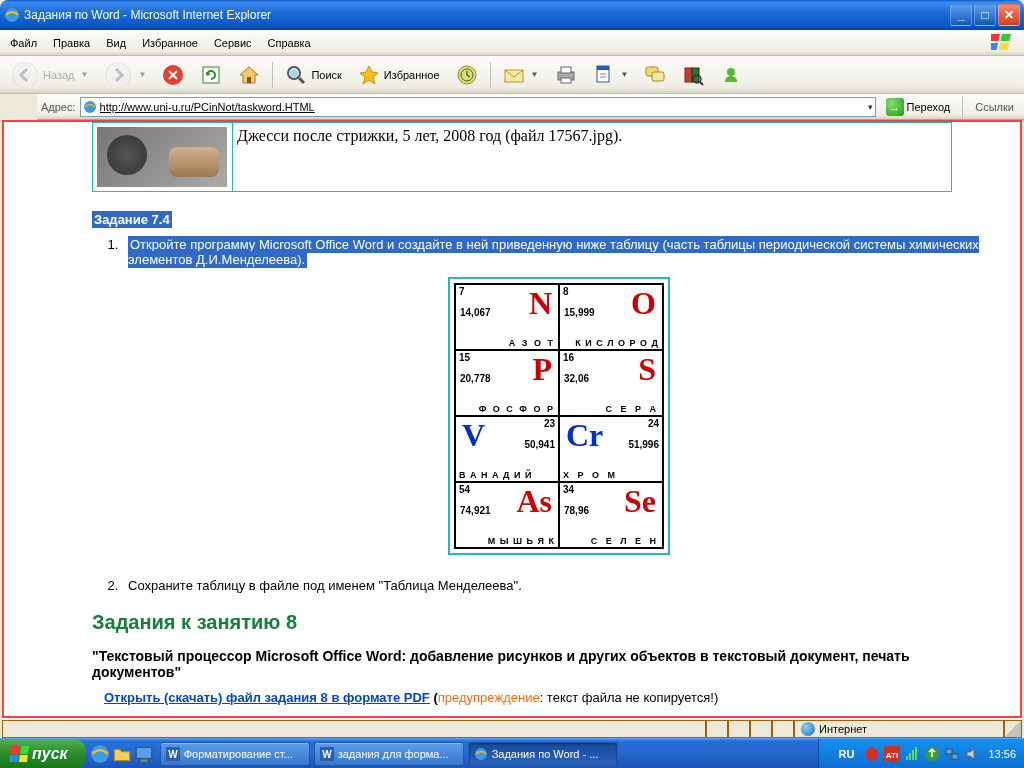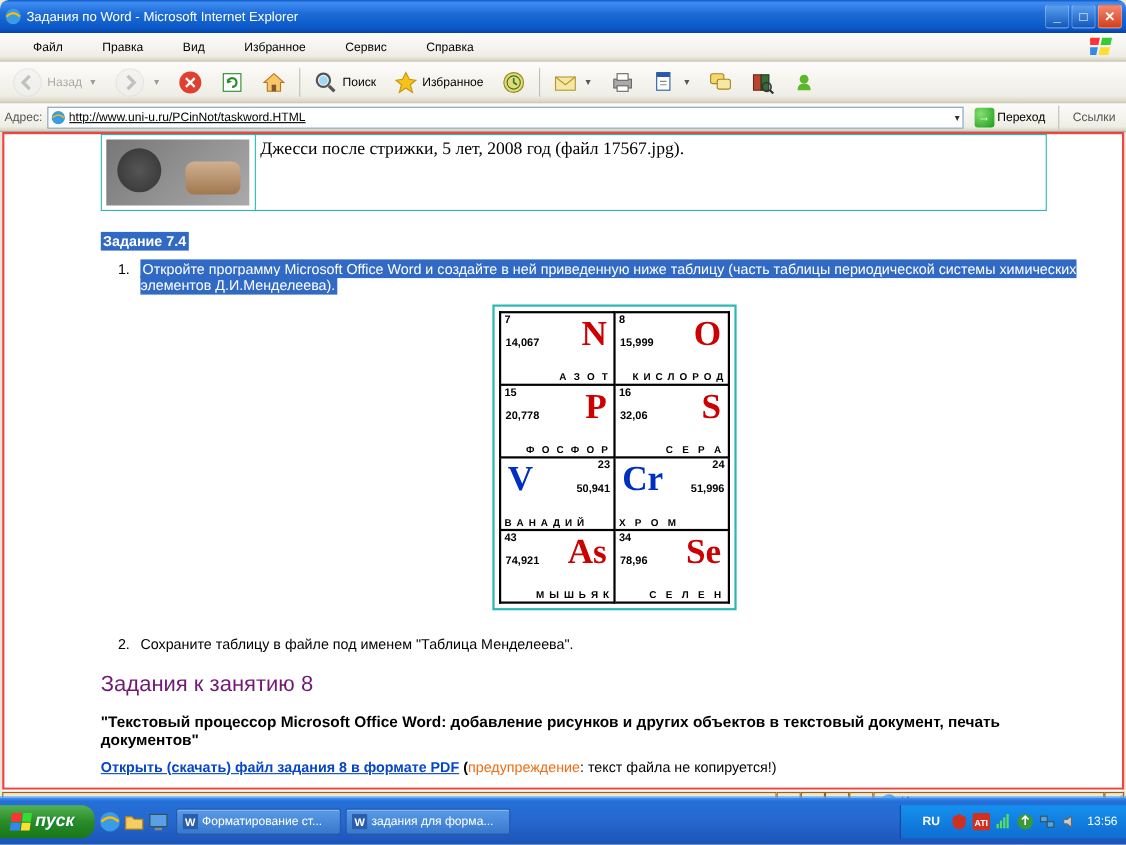--- a/index.html
+++ b/index.html
@@ -7,33 +7,33 @@
 
 .titlebar { height: 30px; background: linear-gradient(to bottom, #0a5bc4 0%, #3f8cf3 8%, #1e6dd6 40%, #0956c7 88%, #0642a1 100%); display: flex; align-items: center; padding: 0 4px; color: white; border-radius: 8px 8px 0 0; }
 .titlebar .ie-icon { width: 16px; height: 16px; margin-right: 4px; }
 .titlebar .title { font-size: 12px; flex: 1; }
 .win-btns { display: flex; gap: 2px; }
 .win-btn { width: 22px; height: 22px; border-radius: 3px; border: 1px solid #fff4; display: flex; align-items: center; justify-content: center; font-weight: bold; color: white; font-size: 12px; }
 .min-btn, .max-btn { background: linear-gradient(to bottom, #5aa0f2, #1258bb); }
 .close-btn { background: linear-gradient(to bottom, #f48770, #d0401c); }
 
 .menubar { height: 26px; background: linear-gradient(to bottom, #fdfcfa, #eeede5 85%, #d8d2bd); display: flex; align-items: center; padding: 0 2px; border-bottom: 1px solid #c0c0b0; position: relative; }
-.menu-item { padding: 3px 8px; cursor: default; margin-left: 20px; }
+.menu-item { padding: 3px 8px; cursor: default; }
 .flag { position: absolute; right: 4px; top: 2px; width: 36px; height: 22px; display:flex; align-items:center; justify-content:center; }
 .flag svg { width: 22px; height: 18px; }
 
 .toolbar { height: 38px; background: linear-gradient(to bottom, #fdfcfa, #eeede5 85%, #d8d2bd); display: flex; align-items: center; padding: 0 4px; gap: 2px; border-bottom: 1px solid #c0c0b0; }
 .tb-btn { height: 30px; padding: 0 6px; display: flex; align-items: center; gap: 4px; border-radius: 3px; border: 1px solid transparent; cursor: default; }
 .tb-ico { width: 22px; height: 22px; display: flex; align-items: center; justify-content: center; }
 .tb-ico.big { width: 28px; height: 28px; }
 .tb-sep { width: 1px; height: 26px; background: #c0c0b0; margin: 0 3px; }
 .tb-drop { font-size: 8px; color: #555; margin-left: 2px; }
 .disabled { opacity: 0.55; }
 
-.addrbar { height: 26px; background: linear-gradient(to bottom, #fdfcfa, #eeede5 85%, #d8d2bd); display: flex; align-items: center; padding: 0 4px; gap: 4px; border-bottom: 1px solid #a8a8a0; }
+.addrbar { height: 26px; background: linear-gradient(to bottom, #fdfcfa, #eeede5 85%, #d8d2bd); display: flex; align-items: center; padding: 0 4px; gap: 4px; border-bottom: 1px solid #a8a8a0; margin-left: 37px; }
 .addr-label { color: #555; }
 .addr-input-wrap { flex: 1; height: 20px; background: white; border: 1px solid #7f9db9; display: flex; align-items: center; padding: 0 2px; gap: 3px; }
 .addr-input { flex: 1; border: none; outline: none; font-size: 11px; height: 16px; text-decoration: underline; }
 .addr-ie { width: 14px; height: 14px; }
 .go-btn { display: flex; align-items: center; gap: 3px; padding: 0 6px; height: 22px; }
 .go-ico { width: 18px; height: 18px; background: radial-gradient(circle at 30% 30%, #84e06f, #1a9c1a); border-radius: 3px; display:flex;align-items:center;justify-content:center;color:white;font-size:11px; }
 
 .content-wrap { position: absolute; top: 120px; bottom: 50px; left: 2px; right: 2px; background: white; border: 2px solid #ef4444; display: flex; }
 .page { flex: 1; overflow-y: scroll; overflow-x: hidden; padding: 0; }
 .inner { padding-left: 88px; padding-right: 30px; }
@@ -61,38 +61,38 @@
 .cell.right.blue .sym { color: #0030c0; }
 .cell .mass { position: absolute; top: 22px; font-size: 10px; font-weight:bold; }
 .cell.left .mass { left: 4px; }
 .cell.right .mass { right: 3px; }
 .cell .name { position: absolute; bottom: 1px; font-size: 9px; letter-spacing: 3px; font-weight:bold; font-family:Arial; }
 .cell.left .name { right: 3px; }
 .cell.right .name { left: 3px; }
 
 .center-wrap { text-align: center; }
 
-.h2-blue { color: #701a75; font-family: Arial; font-size: 20px; font-weight: normal; margin: 18px 0 14px; }
+.h2-blue { color: #15803d; font-family: Arial; font-size: 20px; font-weight: bold; margin: 18px 0 14px; }
 .subhead { font-family: Arial; font-size: 14px; font-weight: bold; margin: 10px 0; }
-.link-line { font-family: Arial; font-size: 13px; font-weight: bold; color: #0645c8; margin: 8px 0; }
+.link-line { font-family: Arial; font-size: 13px; font-weight: bold; color: #0645c8; margin: 8px 12px; }
 .link-line .warn { color: #ef6e13; font-weight: normal; }
 .link-line .warn-tail { color: #000; font-weight: normal; }
 
 ::-webkit-scrollbar { width: 17px; }
 ::-webkit-scrollbar-track { background: #f1efe2; border-left:1px solid #d8d4c8; }
 ::-webkit-scrollbar-thumb { background: linear-gradient(to right,#e4e1d2,#c8c5b5); border:1px solid #b0ad9d; border-radius:2px; }
 ::-webkit-scrollbar-button { background: linear-gradient(to right,#e4e1d2,#c8c5b5); height:17px; border:1px solid #b0ad9d; }
 
 .statusbar { position: absolute; bottom: 30px; left: 2px; right: 2px; height: 20px; background: #ece9d8; display: flex; align-items: center; font-size: 11px; border-top: 1px solid #fff; }
 .status-cell { height: 18px; border: 1px solid #a16207; background: #ece9d8; padding: 0 6px; display: flex; align-items: center; gap: 4px; }
 .status-cell.flex { flex: 1; }
 .status-cell.small { width: 22px; }
 .globe { width: 14px; height: 14px; background: radial-gradient(circle at 35% 35%, #8dcff5, #1a6db8); border-radius: 50%; }
 
-.taskbar { position: absolute; bottom: 0; left: 0; right: 0; height: 44px; background: linear-gradient(to bottom, #3f93f5 0%, #2470d8 8%, #2667cf 50%, #1a54b8 100%); display: flex; align-items: center; border-top: 1px solid #5aa2f2; }
+.taskbar { position: absolute; bottom: 0; left: 0; right: 0; height: 30px; background: linear-gradient(to bottom, #3f93f5 0%, #2470d8 8%, #2667cf 50%, #1a54b8 100%); display: flex; align-items: center; border-top: 1px solid #5aa2f2; }
 .start { height: 30px; padding: 0 18px 0 10px; background: linear-gradient(to bottom, #53b153 0%, #2a8b2a 50%, #177717 100%); color: white; font-size: 16px; font-weight: bold; font-style: italic; display: flex; align-items: center; gap: 4px; border-radius: 0 12px 12px 0; text-shadow: 1px 1px 1px #083; font-family: 'Franklin Gothic Medium', Arial; }
 .start-flag { width: 18px; height: 16px; display:grid; grid-template-columns:1fr 1fr; grid-template-rows:1fr 1fr; gap:1px; transform:skewX(-8deg); }
 .start-flag span:nth-child(1){background:#f33;} .start-flag span:nth-child(2){background:#3d3;} .start-flag span:nth-child(3){background:#38e;} .start-flag span:nth-child(4){background:#fd3;}
 .ql { display: flex; gap: 2px; padding: 0 4px; align-items: center; }
 .ql-ico { width: 20px; height: 20px; border-radius: 2px; display:flex;align-items:center;justify-content:center; }
 .task-btn { height: 24px; flex: 0 0 150px; background: linear-gradient(to bottom, #5a9be8, #3778cc); border: 1px solid #2559aa; border-radius: 3px; margin: 0 2px; display: flex; align-items: center; gap: 4px; padding: 0 5px; color: white; font-size: 11px; overflow: hidden; white-space: nowrap; box-shadow: inset 0 1px 0 #88bbf5; }
 .task-btn.active { background: linear-gradient(to bottom, #184a9c, #2a62b8); box-shadow: inset 0 1px 2px #0a2a66; }
 .task-ico { width: 14px; height: 14px; flex-shrink: 0; }
 .tray { margin-left: auto; height: 30px; background: linear-gradient(to bottom, #1590ef, #0e6dd0); display: flex; align-items: center; gap: 4px; padding: 0 8px 0 14px; border-left: 1px solid #0a4a9c; }
 .tray-ico { width: 16px; height: 16px; }
@@ -340,21 +340,21 @@
                       </td>
                   <td class="cell right blue">
                         <div class="numr">24</div>
                         <div class="sym">Cr</div>
                         <div class="mass">51,996</div>
                         <div class="name">Х Р О М</div>
                       </td>
                 </tr>
                 <tr>
                   <td class="cell left">
-                        <div class="num">43</div>
+                        <div class="num">54</div>
                         <div class="sym">As</div>
                         <div class="mass">74,921</div>
                         <div class="name" style="letter-spacing:1px;">М Ы Ш Ь Я К</div>
                       </td>
                   <td class="cell left">
                         <div class="num">34</div>
                         <div class="sym">Se</div>
                         <div class="mass">78,96</div>
                         <div class="name">С Е Л Е Н</div>
                       </td>
@@ -427,20 +427,27 @@
       </svg>
     <span>Форматирование ст...</span>
   </div>
   <div class="task-btn">
     <svg class="task-ico" viewBox="0 0 14 14">
         <rect width="14" height="14" fill="#2a5daa"></rect>
         <text x="7" y="11" font-size="10" fill="white" text-anchor="middle" font-family="Times" font-weight="bold">W</text>
       </svg>
     <span>задания для форма...</span>
   </div>
+  <div class="task-btn active">
+    <svg class="task-ico" viewBox="0 0 14 14">
+        <circle cx="7" cy="7" r="6" fill="#3a9be6"></circle>
+        <path d="M2 7 Q7 2 12 7" stroke="#fdbb03" stroke-width="1.5" fill="none"></path>
+      </svg>
+    <span>Задания по Word - ...</span>
+  </div>
   <div class="tray">
     <span class="lang">RU</span>
     <svg class="tray-ico" viewBox="0 0 16 16">
         <path d="M8 1 L14 4 L14 9 Q14 14 8 15 Q2 14 2 9 L2 4 Z" fill="#d03020"></path>
       </svg>
     <svg class="tray-ico" viewBox="0 0 16 16">
         <rect width="16" height="16" rx="2" fill="#d03020"></rect>
         <text x="8" y="12" font-size="8" fill="white" text-anchor="middle" font-weight="bold">ATI</text>
       </svg>
     <svg class="tray-ico" viewBox="0 0 16 16">

